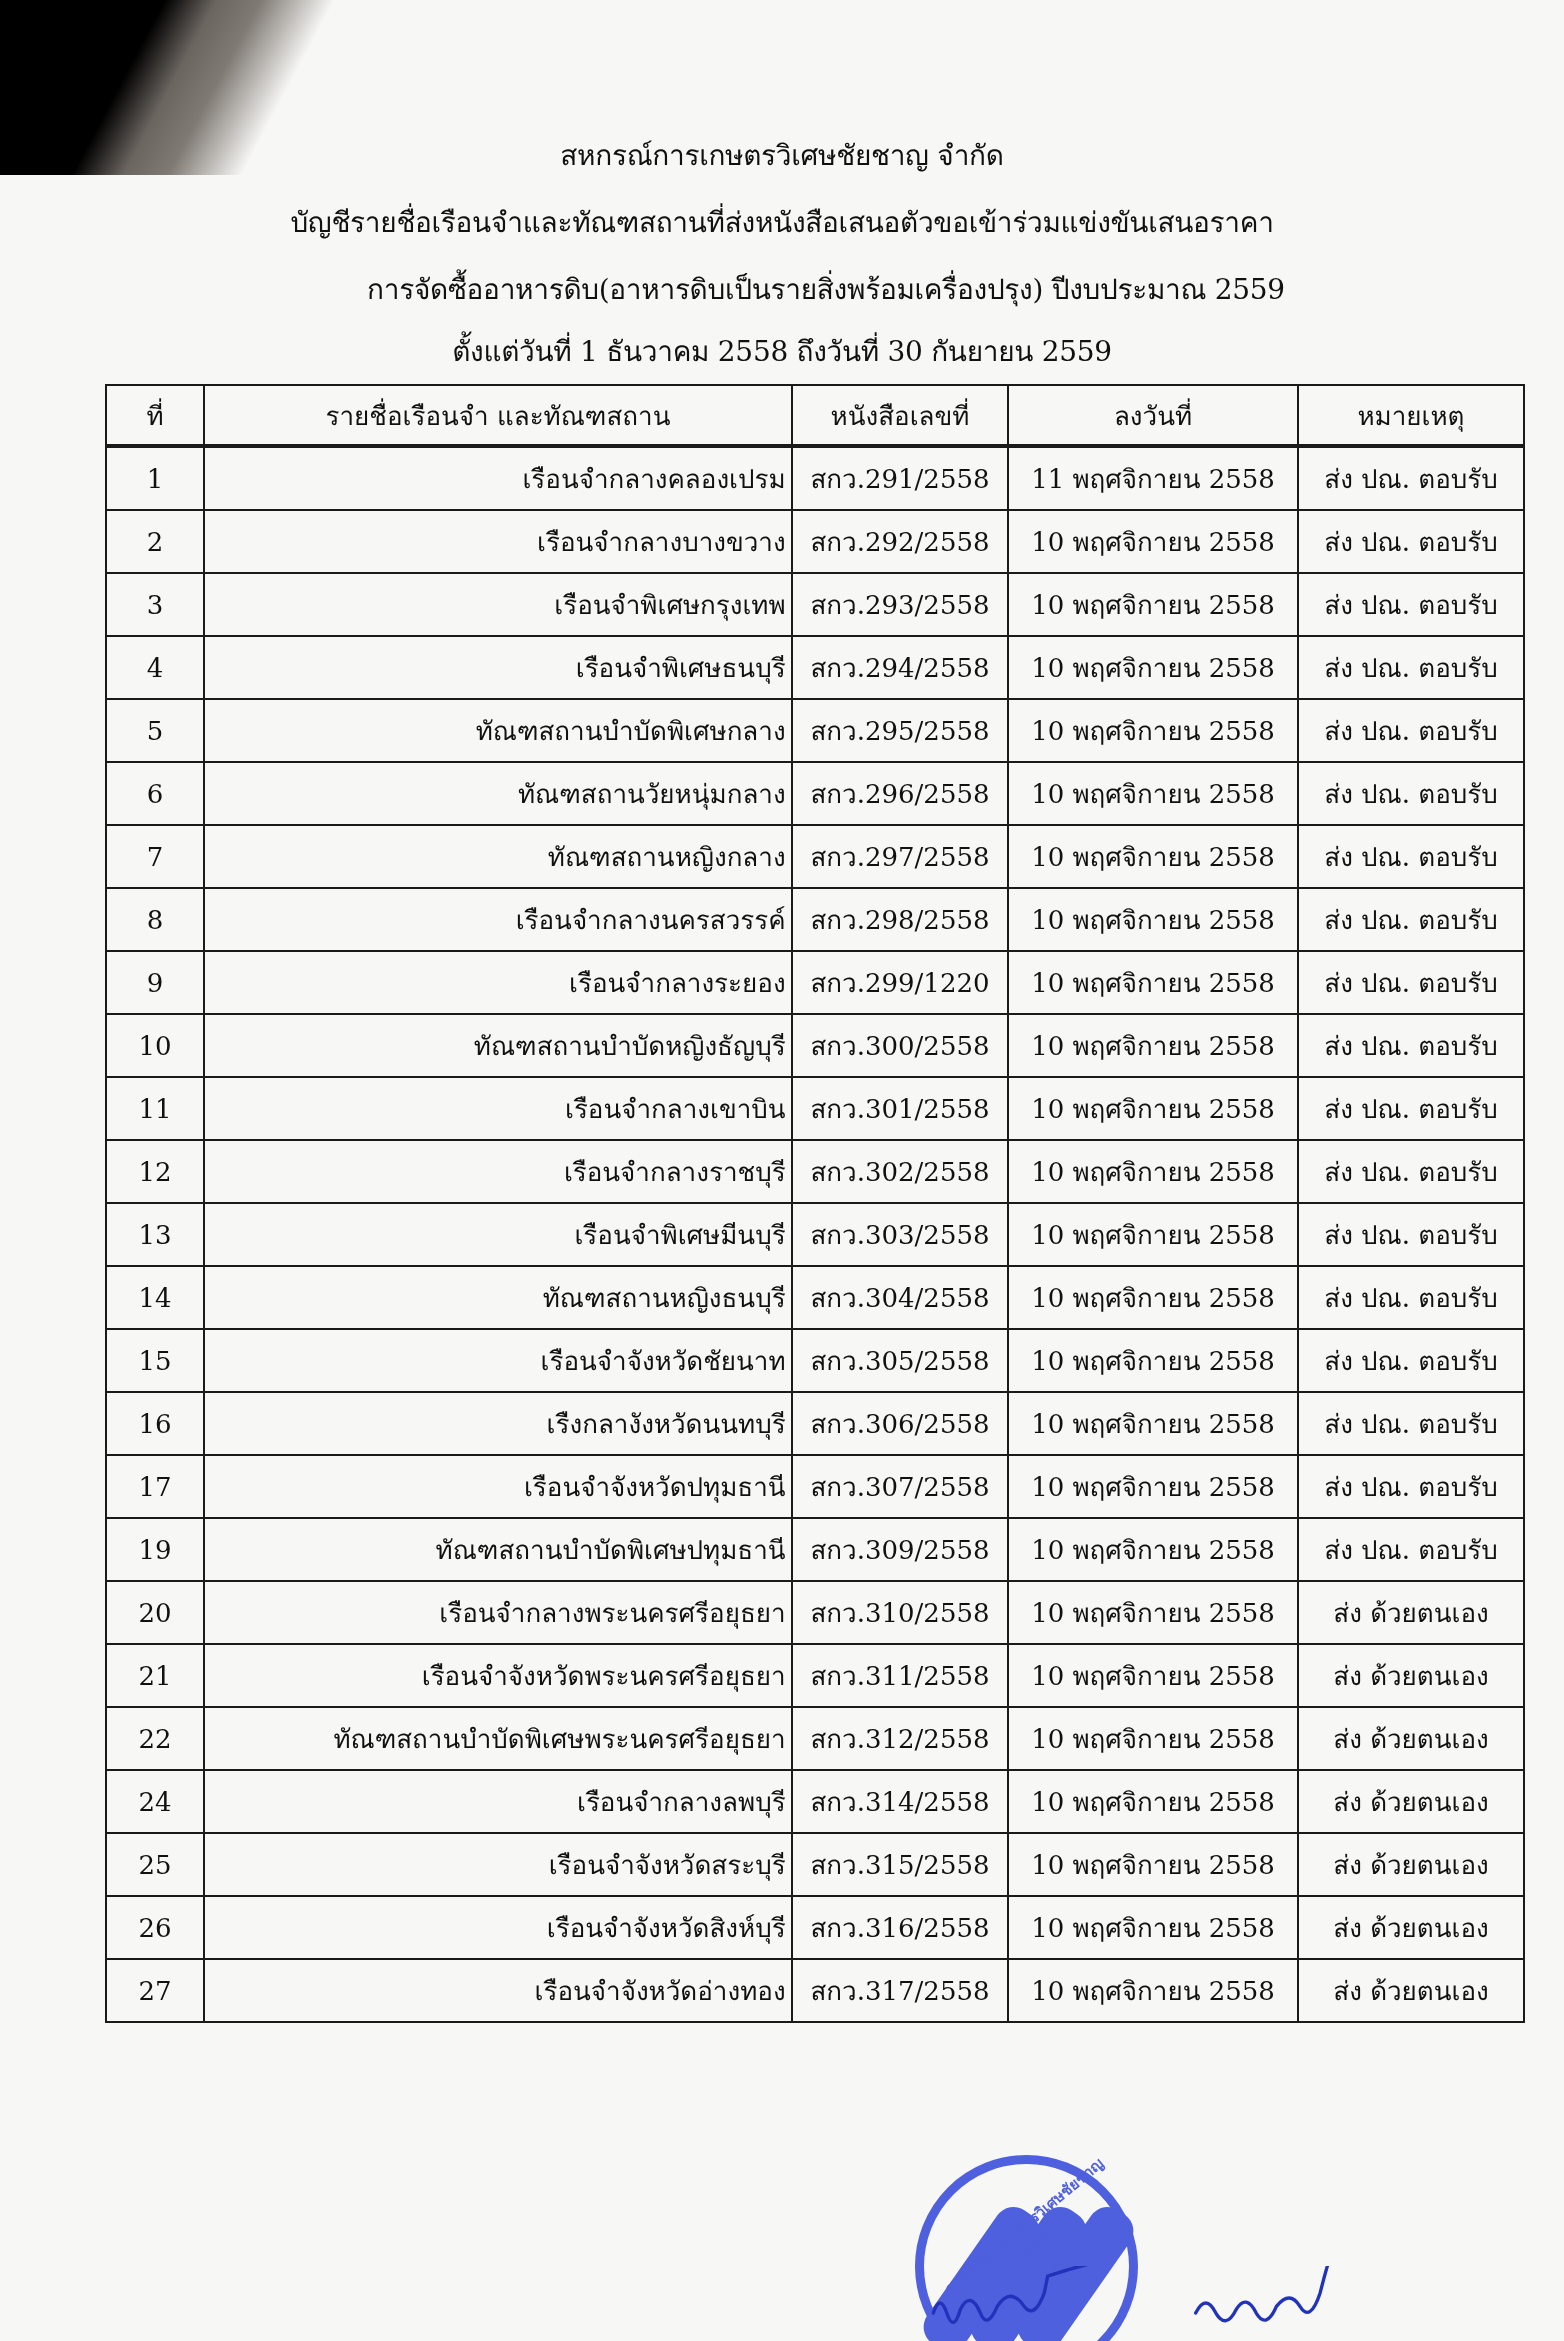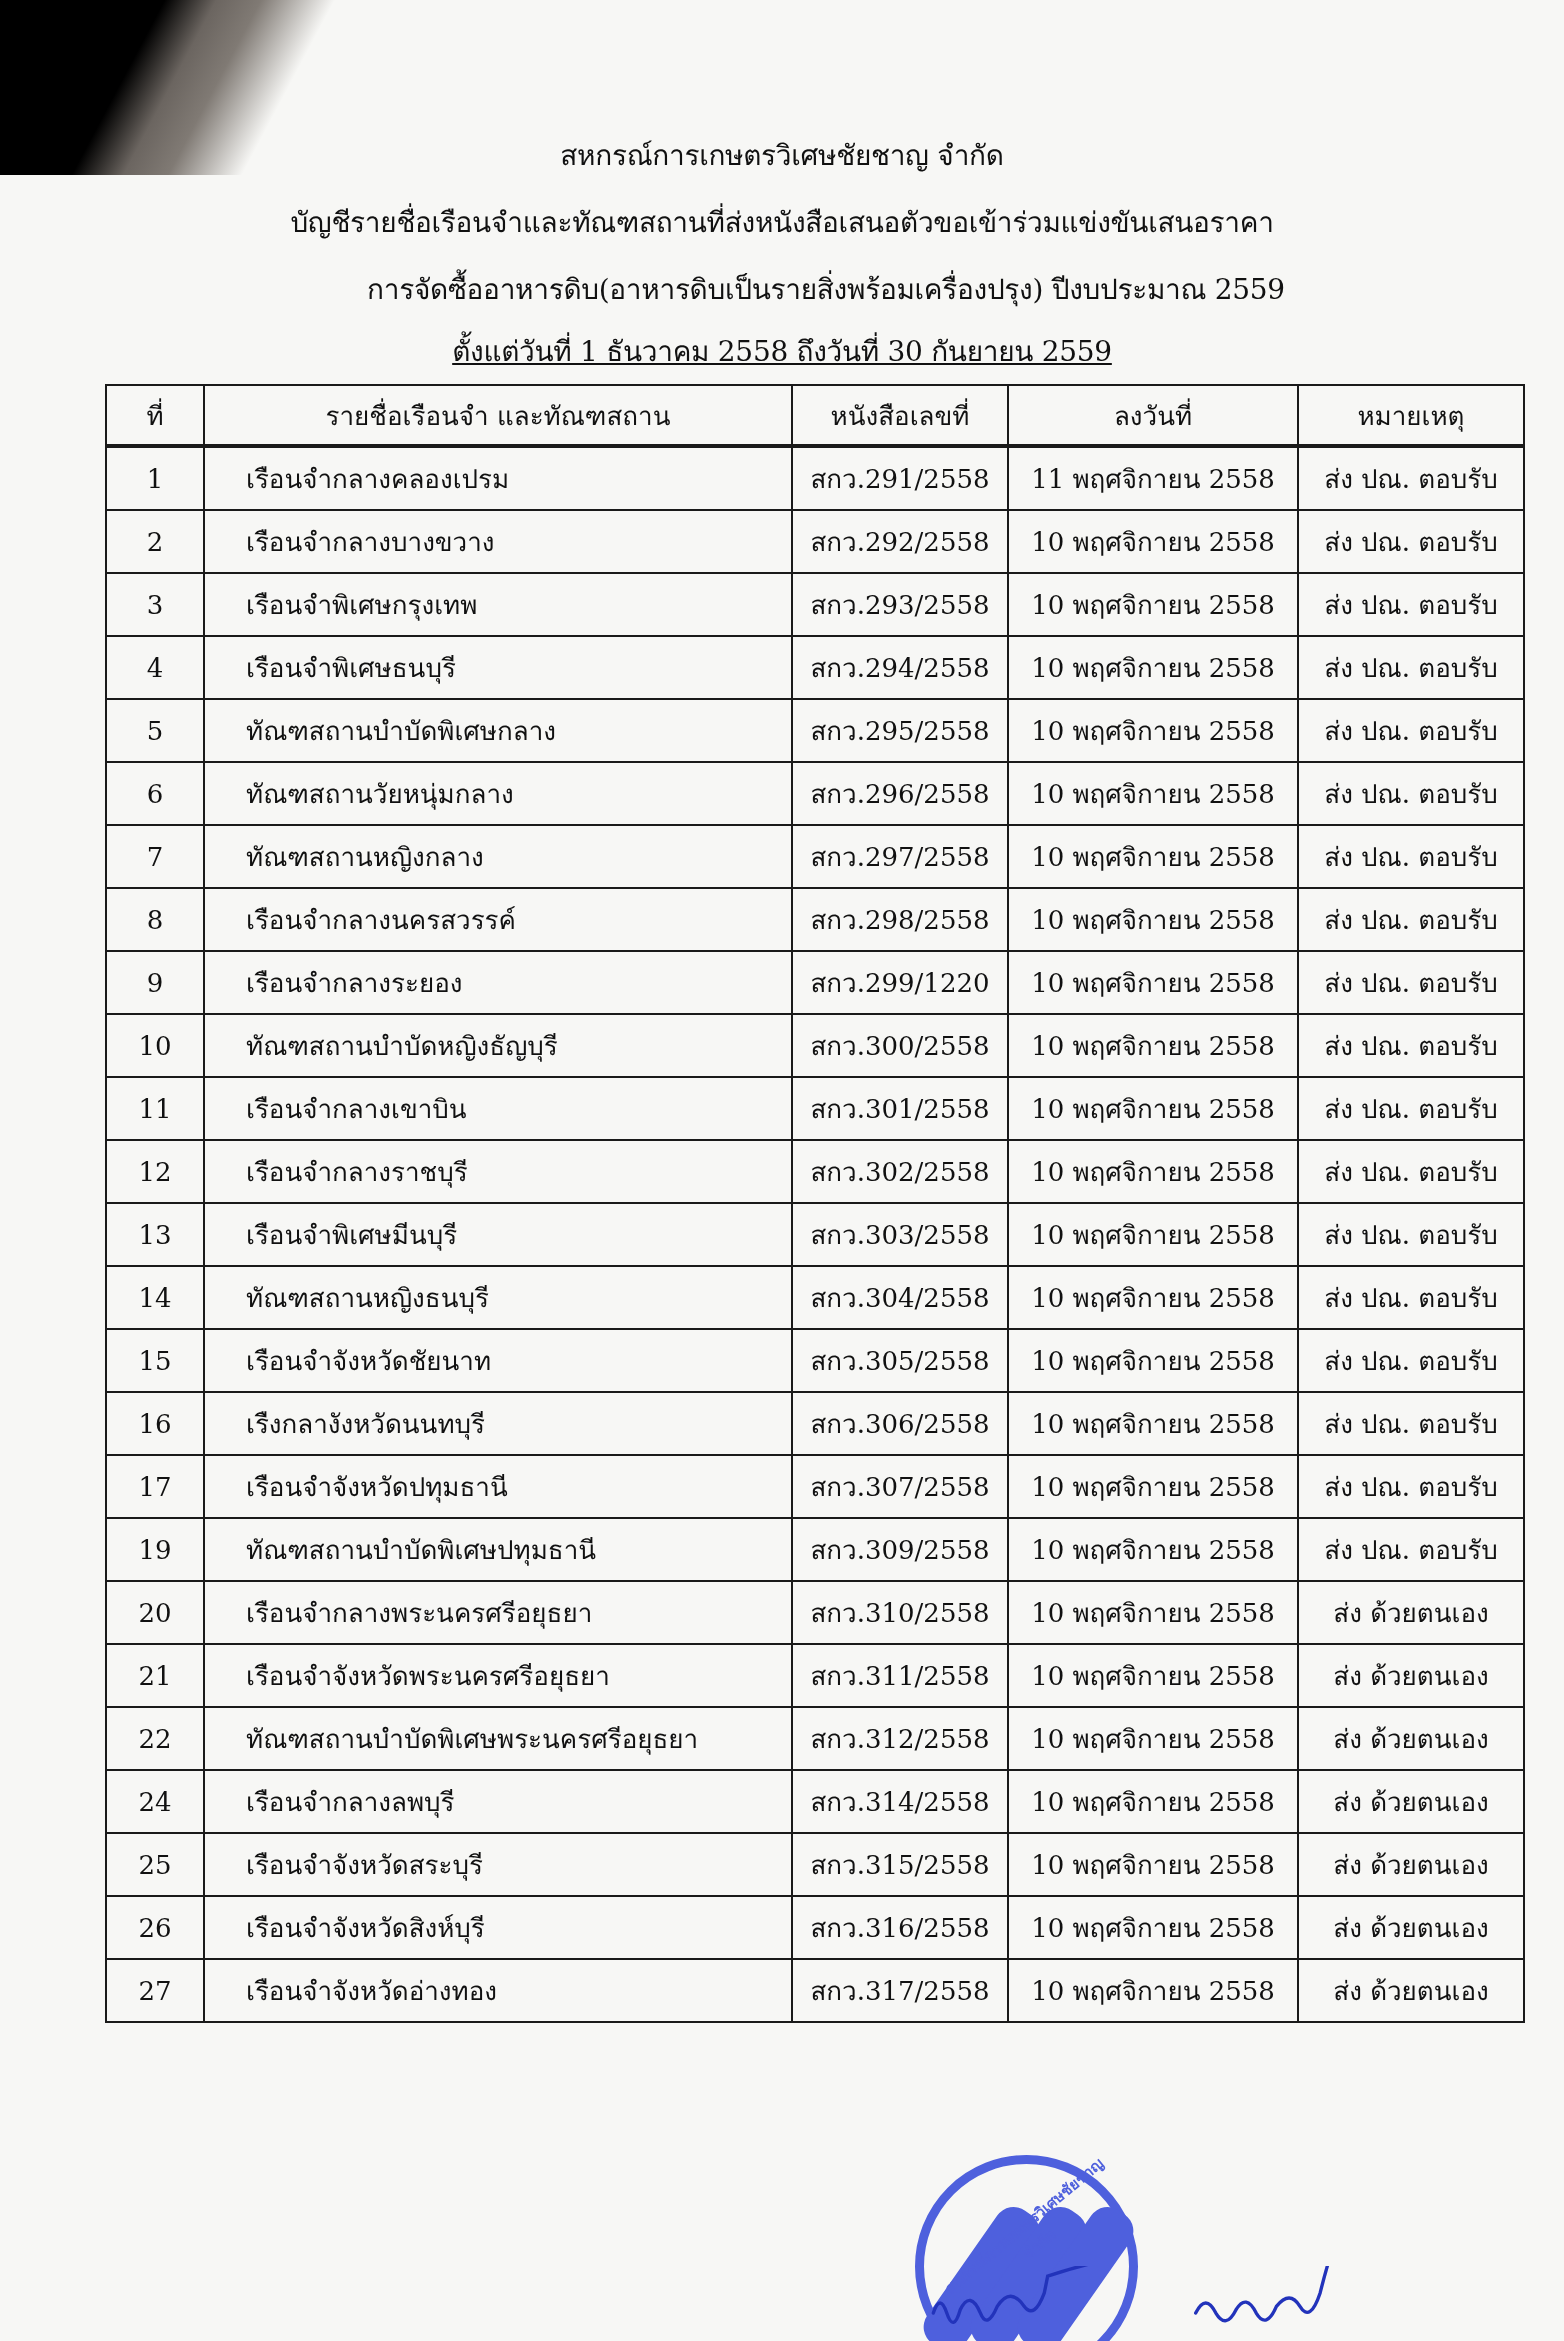--- a/index.html
+++ b/index.html
@@ -16,33 +16,33 @@
       pointer-events: none;
     }
     .titles { position: absolute; left: 0; top: 135px; width: 1564px; text-align: center; }
     .title-line {
       font-family: "DejaVu Serif", serif; font-size: 28px; line-height: 1; margin: 0;
       position: absolute; left: 0; width: 100%; text-align: center; letter-spacing: -0.3px;
     }
     .t1 { top: 6.8px; }
     .t2 { top: 74px; }
     .t3 { top: 141px; padding-left: 44px; }
-    .t4 { top: 203px; text-decoration: underline; }
+    .t4 { top: 203px; }
 
     table.list {
       position: absolute; left: 105px; top: 384px; width: 1419px;
       border-collapse: collapse; table-layout: fixed;
       font-family: "DejaVu Serif", serif; font-size: 26px;
     }
     table.list th, table.list td {
       border: 2px solid #1a1a1a; height: 61px; padding: 0 5.4px; white-space: nowrap; overflow: hidden;
     }
     table.list th { font-weight: normal; text-align: center; height: 58px; border-bottom-width: 4px; }
     table.list td { text-align: center; }
-    table.list td.name { text-align: left; padding-left: 41px; }
+    table.list td.name { text-align: right; padding-left: 41px; }
     col.c-no { width: 98px; }
     col.c-name { width: 588px; }
     col.c-ref { width: 216px; }
     col.c-date { width: 290px; }
     col.c-note { width: 226px; }
 
     .stamp {
       position: absolute; left: 915px; top: 2155px; width: 223px; height: 223px;
       border-radius: 50%; border: 9.5px solid #2a3fd8; opacity: 0.82; box-sizing: border-box;
     }

